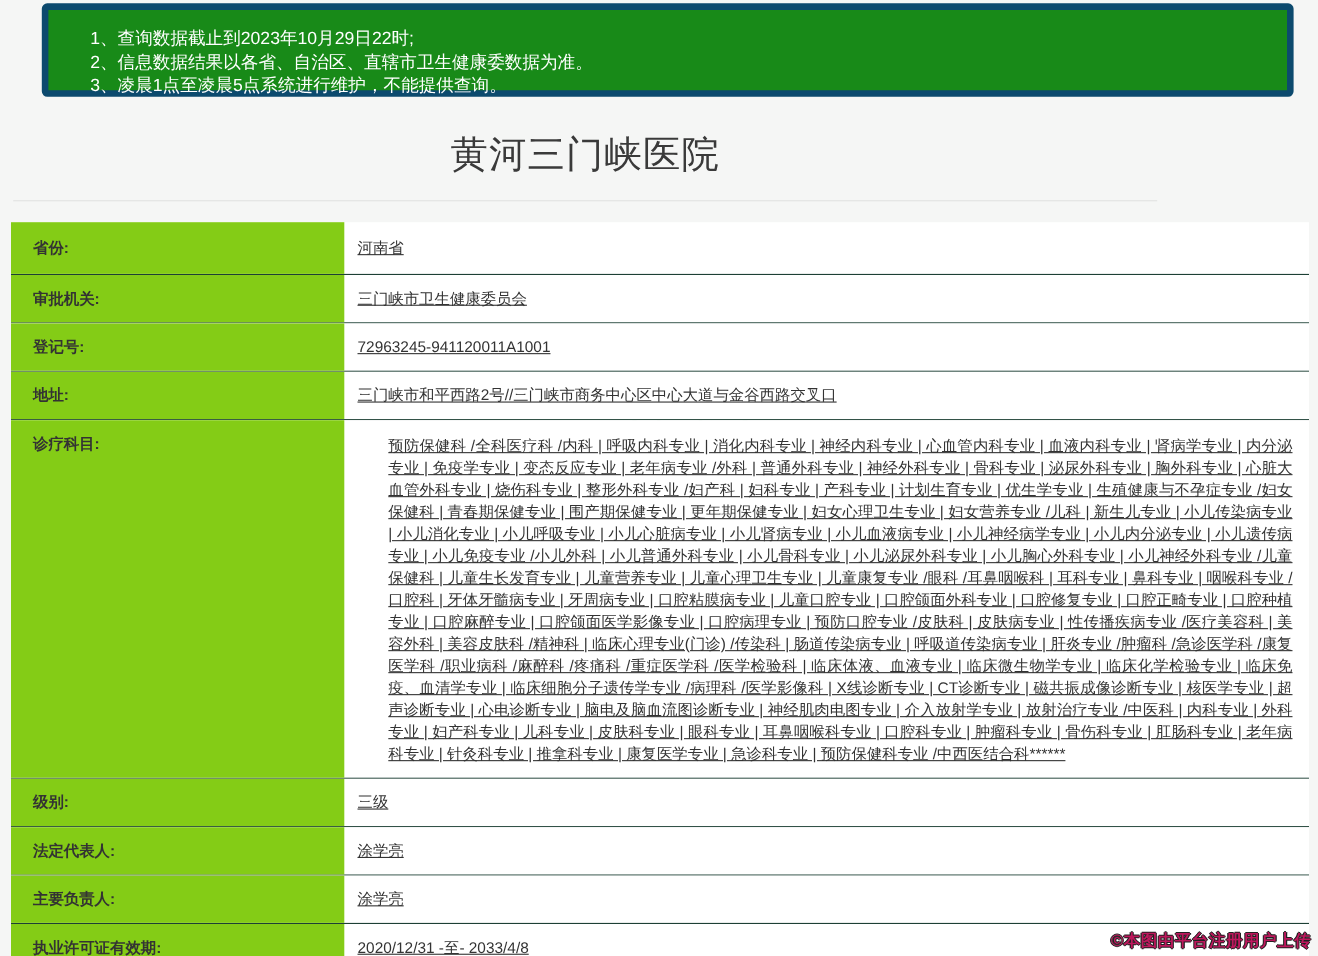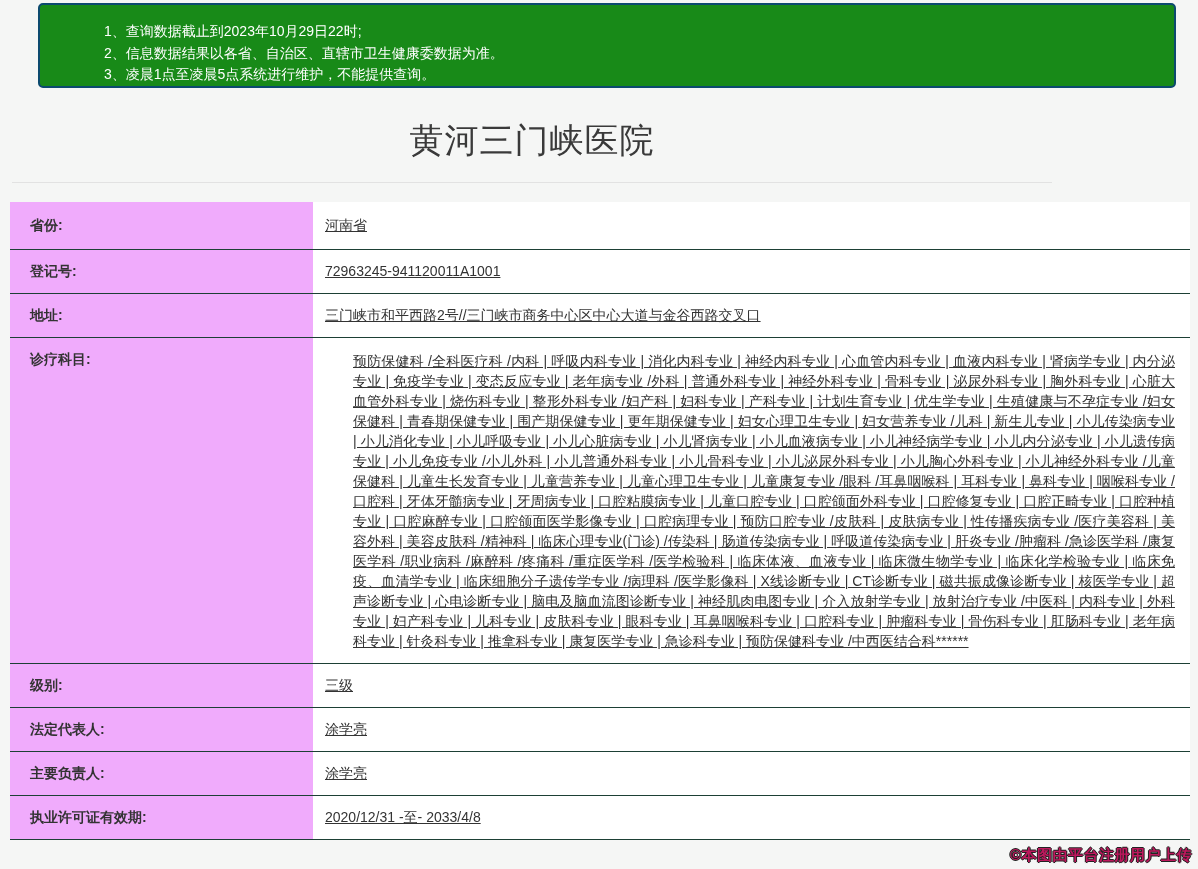--- a/index.html
+++ b/index.html
@@ -12,25 +12,25 @@
     color: #333;
   }
 
   
   .notice {
     position: absolute;
     left: 38px; top: 3px;
     width: 1138px; height: 85px;
     box-sizing: border-box;
     background: #188a18;
-    border: 2px solid #0c4a6e;
+    border: 6px solid #0c4a6e;
     border-radius: 5px;
-    padding: 16px 20px 0 64px;
+    padding: 16px 20px 0 38px;
     color: #ffffff;
-    font-size: 14px;
+    font-size: 16px;
   }
   .notice-line { line-height: 21.5px; white-space: nowrap; }
 
   
   .title-section {
     position: absolute;
     left: 0; top: 88px;
     width: 1064px; height: 94px;
   }
   .page-title {
@@ -58,21 +58,21 @@
   }
   .row {
     display: flex;
     background: #ffffff;
     border-bottom: 1px solid #1d4035;
   }
   .row .label {
     width: 303px;
     flex-shrink: 0;
     box-sizing: border-box;
-    background: #f0abfc;
+    background: #84cc16;
     padding: 13px 10px 12px 20px;
     font-size: 14px;
     font-weight: bold;
     color: #333;
   }
   .row .value {
     flex: 1;
     box-sizing: border-box;
     padding: 13px 15px 12px 12px;
     font-size: 14px;
@@ -131,20 +131,24 @@
     <path d="M232 110 h46 M232 132 h46 M255 96 v50"></path>
   </g>
 </svg>
 
 <div class="info-table">
   <div class="row first">
     <div class="label">省份:</div>
     <div class="value">河南省</div>
   </div>
   <div class="row">
+    <div class="label">审批机关:</div>
+    <div class="value">三门峡市卫生健康委员会</div>
+  </div>
+  <div class="row">
     <div class="label">登记号:</div>
     <div class="value">72963245-941120011A1001</div>
   </div>
   <div class="row">
     <div class="label">地址:</div>
     <div class="value">三门峡市和平西路2号//三门峡市商务中心区中心大道与金谷西路交叉口</div>
   </div>
   <div class="row tall">
     <div class="label">诊疗科目:</div>
     <div class="value">预防保健科 /全科医疗科 /内科 | 呼吸内科专业 | 消化内科专业 | 神经内科专业 | 心血管内科专业 | 血液内科专业 | 肾病学专业 | 内分泌专业 | 免疫学专业 | 变态反应专业 | 老年病专业 /外科 | 普通外科专业 | 神经外科专业 | 骨科专业 | 泌尿外科专业 | 胸外科专业 | 心脏大血管外科专业 | 烧伤科专业 | 整形外科专业 /妇产科 | 妇科专业 | 产科专业 | 计划生育专业 | 优生学专业 | 生殖健康与不孕症专业 /妇女保健科 | 青春期保健专业 | 围产期保健专业 | 更年期保健专业 | 妇女心理卫生专业 | 妇女营养专业 /儿科 | 新生儿专业 | 小儿传染病专业 | 小儿消化专业 | 小儿呼吸专业 | 小儿心脏病专业 | 小儿肾病专业 | 小儿血液病专业 | 小儿神经病学专业 | 小儿内分泌专业 | 小儿遗传病专业 | 小儿免疫专业 /小儿外科 | 小儿普通外科专业 | 小儿骨科专业 | 小儿泌尿外科专业 | 小儿胸心外科专业 | 小儿神经外科专业 /儿童保健科 | 儿童生长发育专业 | 儿童营养专业 | 儿童心理卫生专业 | 儿童康复专业 /眼科 /耳鼻咽喉科 | 耳科专业 | 鼻科专业 | 咽喉科专业 /口腔科 | 牙体牙髓病专业 | 牙周病专业 | 口腔粘膜病专业 | 儿童口腔专业 | 口腔颌面外科专业 | 口腔修复专业 | 口腔正畸专业 | 口腔种植专业 | 口腔麻醉专业 | 口腔颌面医学影像专业 | 口腔病理专业 | 预防口腔专业 /皮肤科 | 皮肤病专业 | 性传播疾病专业 /医疗美容科 | 美容外科 | 美容皮肤科 /精神科 | 临床心理专业(门诊) /传染科 | 肠道传染病专业 | 呼吸道传染病专业 | 肝炎专业 /肿瘤科 /急诊医学科 /康复医学科 /职业病科 /麻醉科 /疼痛科 /重症医学科 /医学检验科 | 临床体液、血液专业 | 临床微生物学专业 | 临床化学检验专业 | 临床免疫、血清学专业 | 临床细胞分子遗传学专业 /病理科 /医学影像科 | X线诊断专业 | CT诊断专业 | 磁共振成像诊断专业 | 核医学专业 | 超声诊断专业 | 心电诊断专业 | 脑电及脑血流图诊断专业 | 神经肌肉电图专业 | 介入放射学专业 | 放射治疗专业 /中医科 | 内科专业 | 外科专业 | 妇产科专业 | 儿科专业 | 皮肤科专业 | 眼科专业 | 耳鼻咽喉科专业 | 口腔科专业 | 肿瘤科专业 | 骨伤科专业 | 肛肠科专业 | 老年病科专业 | 针灸科专业 | 推拿科专业 | 康复医学专业 | 急诊科专业 | 预防保健科专业 /中西医结合科******</div>

